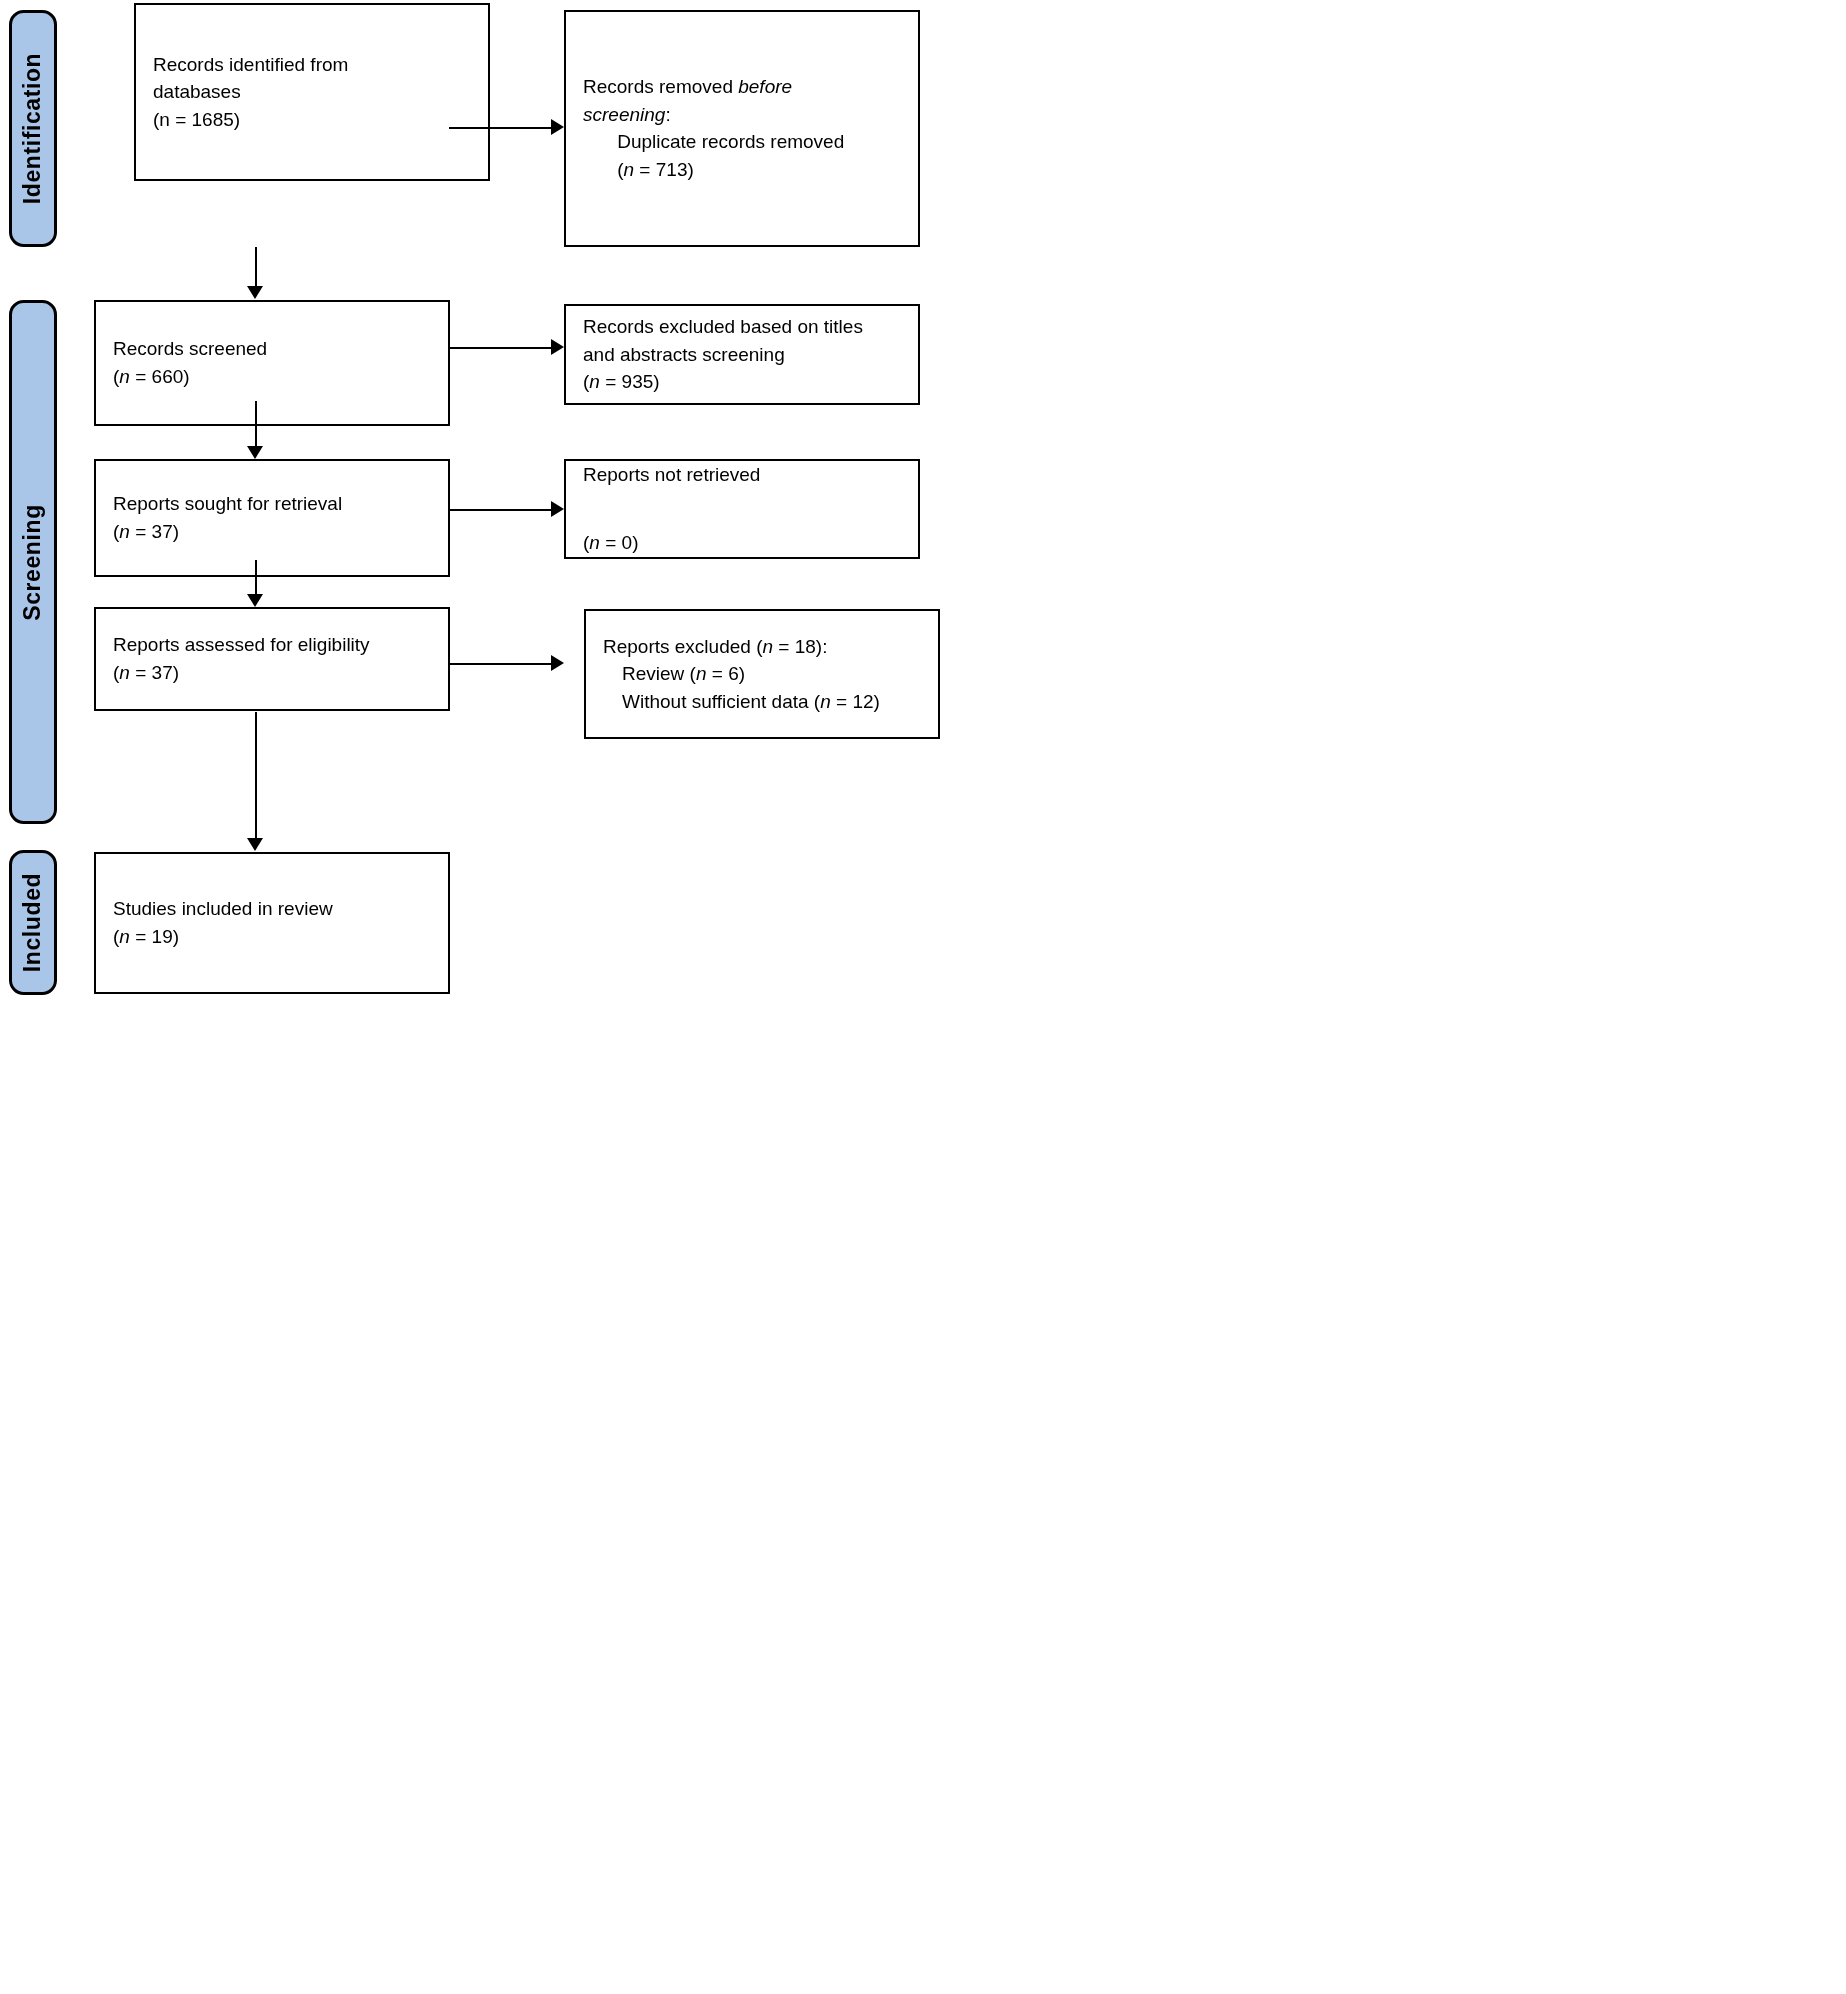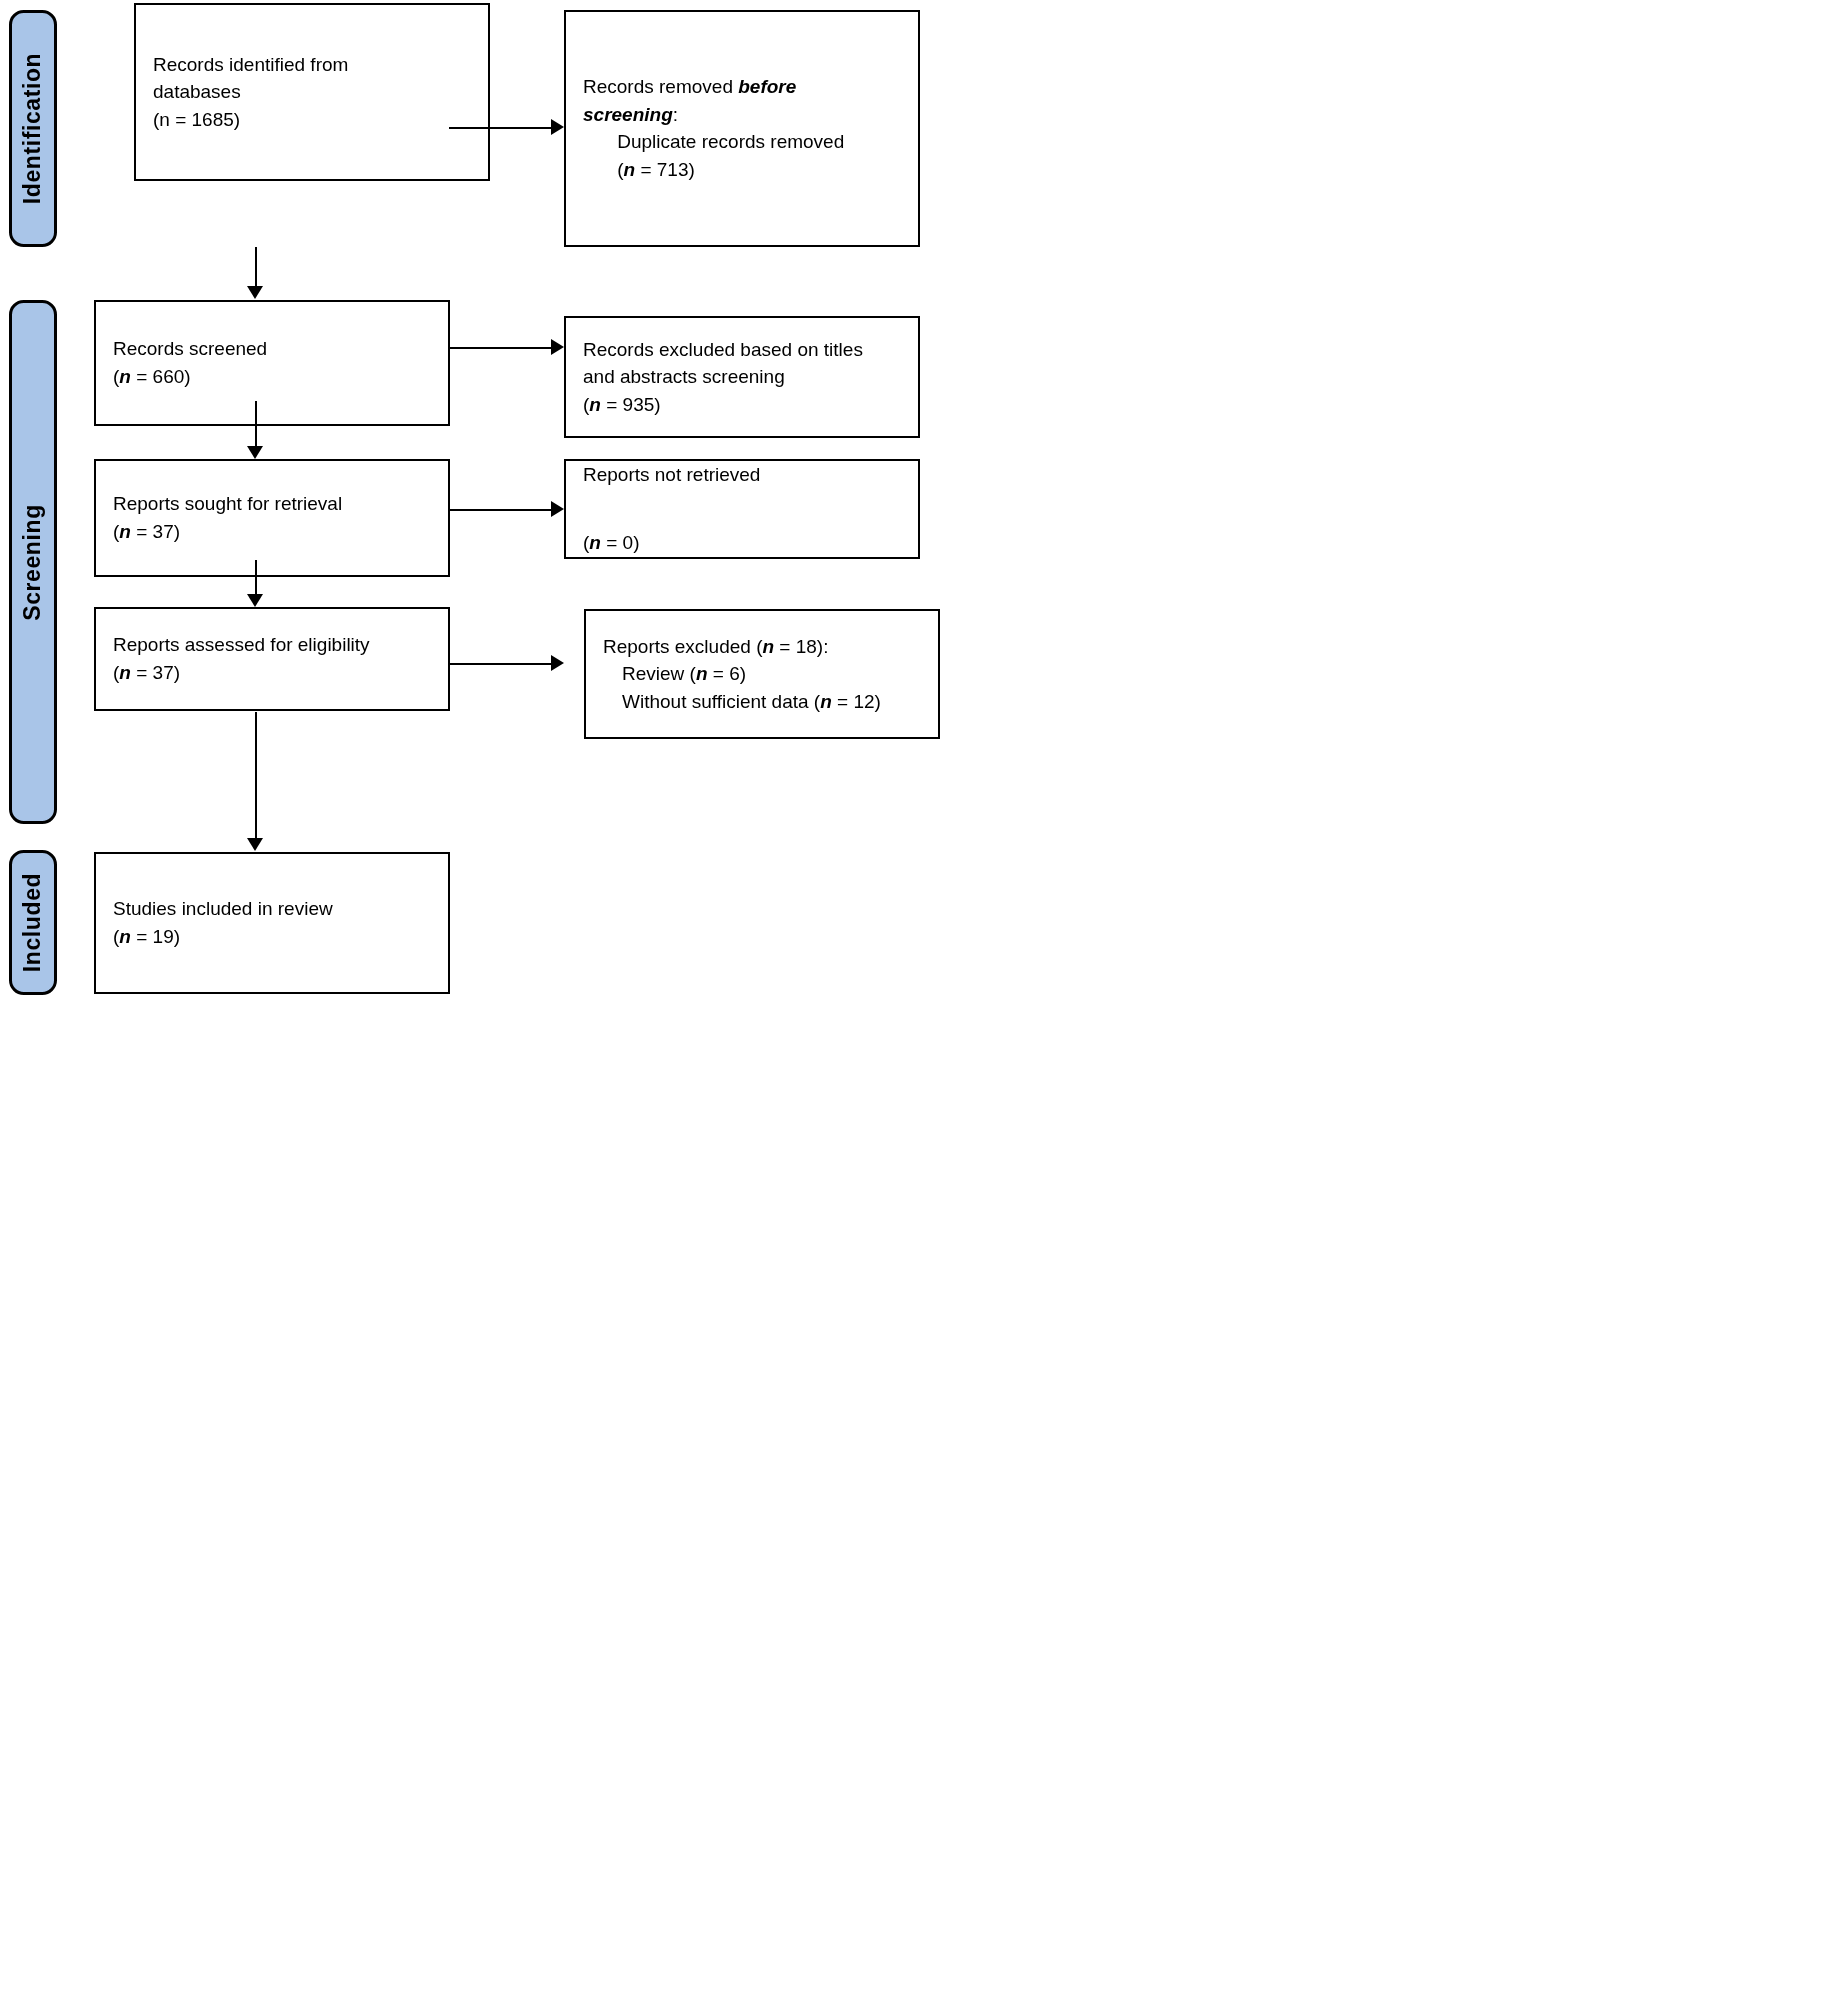--- a/index.html
+++ b/index.html
@@ -48,21 +48,21 @@
     box-sizing: border-box;
     display: flex;
     flex-direction: column;
     justify-content: center;
     padding-left: 17px;
     padding-right: 3.4px;
     font-size: 19px;
     line-height: 1.45;
   }
   .fbox .line { white-space: nowrap; }
-  .fbox i { font-style: italic; font-weight: bold; }
+  .fbox i { font-style: italic; }
   .col-left  { left: 94px; width: 356px; }
   .col-right { left: 564px; width: 356px; }
   
   .vline {
     position: absolute;
     width: 1.7px;
     background: var(--line-color);
   }
   .hline {
     position: absolute;
@@ -125,21 +125,21 @@
       <div class="line"><span>(</span><i>n</i><span> = 19)</span></div>
     </div>
 
   <div class="fbox col-right" style="top:9.6px; height:237px;">
       <div class="line"><span>Records removed </span><i>before</i></div>
       <div class="line"><i>screening</i><span>:</span></div>
       <div class="line" style="padding-left: 1.8em;"><span>Duplicate records removed</span></div>
       <div class="line" style="padding-left: 1.8em;"><span>(</span><i>n</i><span> = 713)</span></div>
     </div>
 
-  <div class="fbox col-right" style="top:316px; height:122px;">
+  <div class="fbox col-right" style="top:304px; height:101px;">
       <div class="line"><span>Records excluded based on titles</span></div>
       <div class="line"><span>and abstracts screening</span></div>
       <div class="line"><span>(</span><i>n</i><span> = 935)</span></div>
     </div>
 
   <div class="fbox col-right" style="top:459px; height:100px;justify-content:space-between;">
       <div class="line"><span>Reports not retrieved</span></div>
       <div class="line"><span>(</span><i>n</i><span> = 0)</span></div>
     </div>
 

